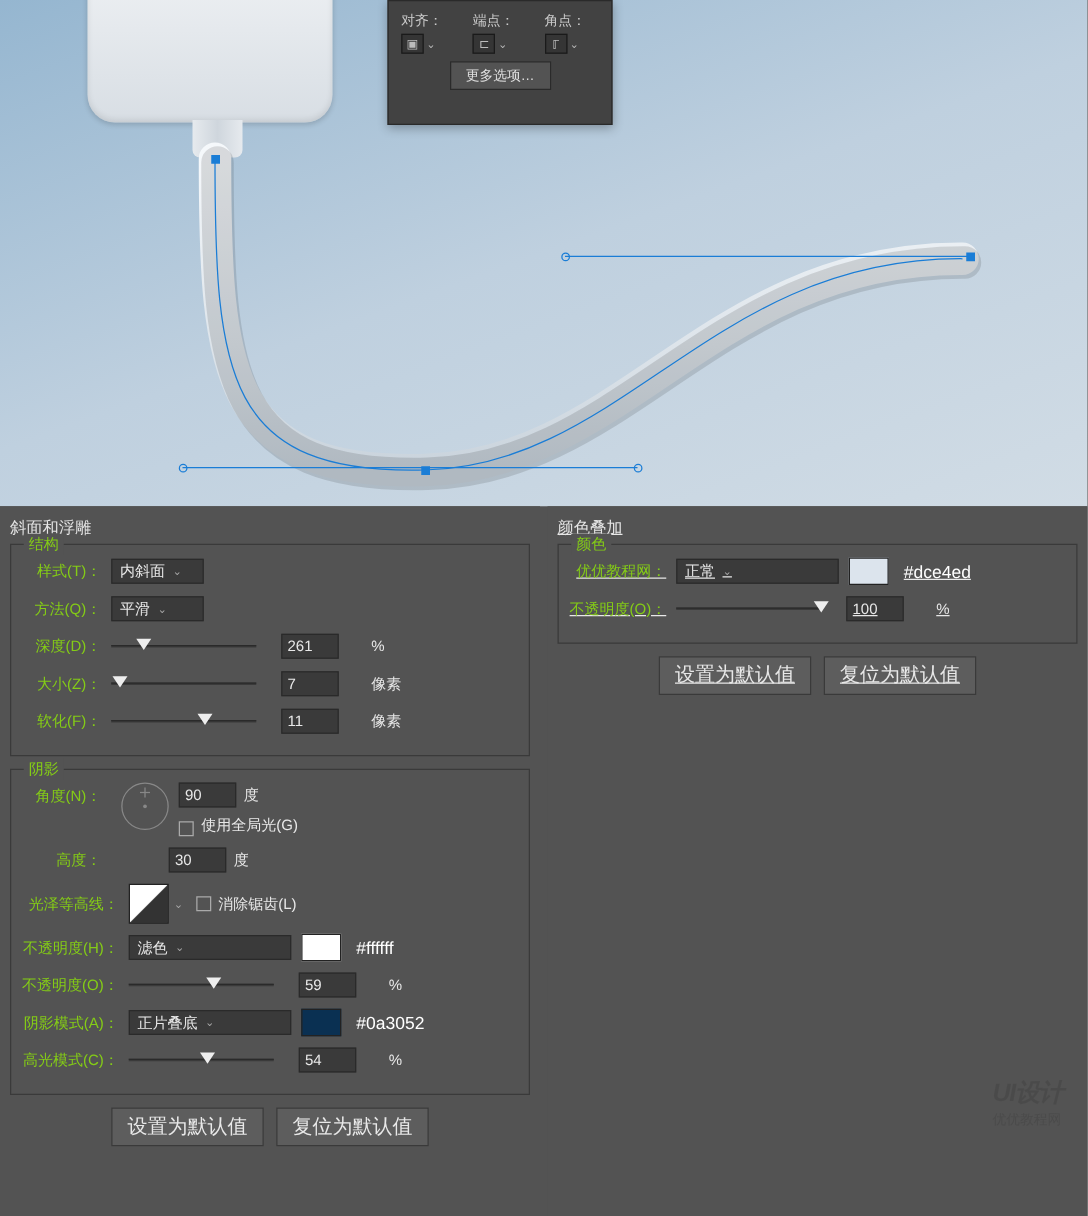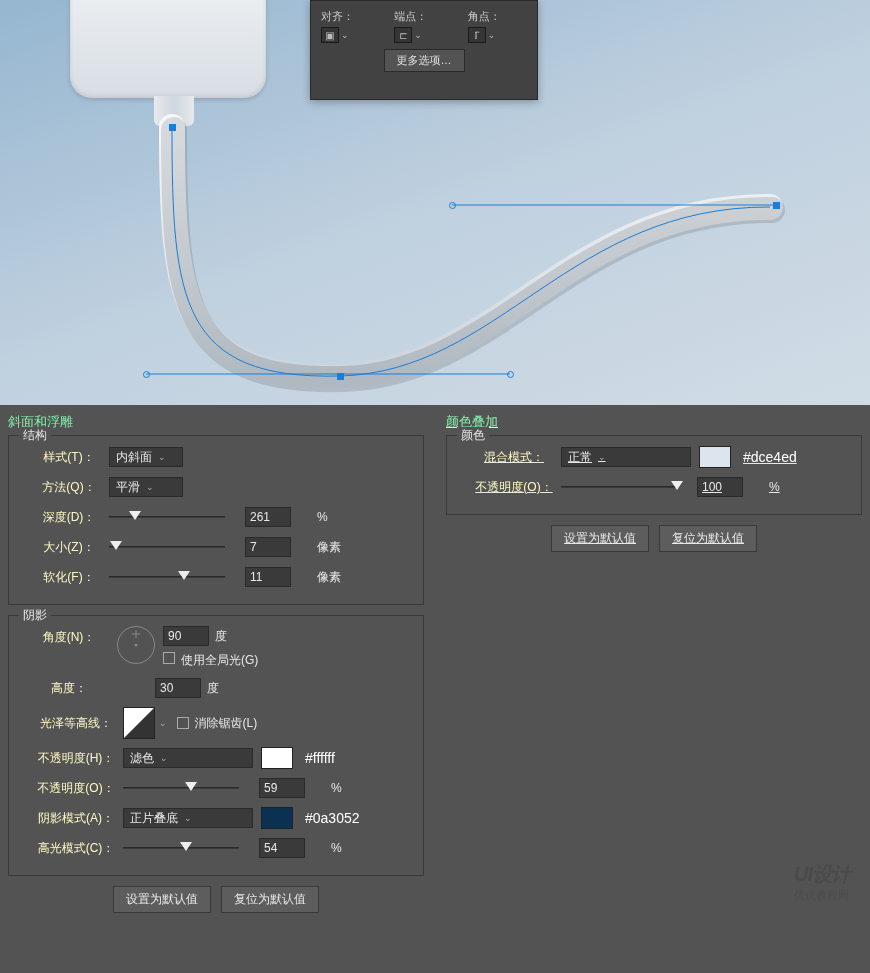--- a/index.html
+++ b/index.html
@@ -7,41 +7,41 @@
 
 
 .canvas-area { width:870px; height:405px; background:linear-gradient(160deg,#95b6d0 0%,#bfd0df 50%,#d1dce5 100%); position:relative; overflow:hidden; }
 .charger { position:absolute; left:70px; top:-50px; width:196px; height:148px; background:linear-gradient(180deg,#f2f4f6,#d8dee4); border-radius:0 0 22px 22px; box-shadow:inset 0 -2px 5px rgba(0,0,0,.1),0 2px 4px rgba(0,0,0,.15); }
 .plug { position:absolute; left:154px; top:96px; width:40px; height:30px; background:linear-gradient(90deg,#e6eaee,#cfd6dd,#e6eaee); border-radius:0 0 6px 6px; }
 .cable-svg { position:absolute; left:0; top:0; width:870px; height:405px; }
 .node { width:7px; height:7px; background:#1a7dd6; position:absolute; }
 .endpt { width:7px; height:7px; border:1px solid #1a7dd6; border-radius:50%; position:absolute; background:transparent; }
 
 
-.stroke-panel { position:absolute; left:310px; top:0; width:228px; height:100px; background:#424242; border:1px solid #2a2a2a; box-shadow:0 2px 8px rgba(0,0,0,.3); padding:8px 10px; }
+.stroke-panel { position:absolute; left:310px; top:0; width:180px; height:100px; background:#424242; border:1px solid #2a2a2a; box-shadow:0 2px 8px rgba(0,0,0,.3); padding:8px 10px; }
 .sp-row { display:flex; gap:14px; margin-bottom:6px; }
 .sp-col { flex:1; }
 .sp-label { font-size:11px; color:#ccc; display:block; margin-bottom:3px; }
 .sp-icons { display:flex; gap:2px; align-items:center; }
 .sp-ico { width:18px; height:16px; background:#353535; border:1px solid #1a1a1a; display:flex; align-items:center; justify-content:center; font-size:10px; color:#bbb; }
 .sp-dd { width:12px; font-size:9px; color:#bbb; }
 .sp-btn { display:block; margin:4px auto 0; background:#535353; border:1px solid #2a2a2a; color:#e0e0e0; font-size:11px; padding:3px 12px; cursor:pointer; }
 
 
 .panels { display:flex; gap:6px; padding:0; height:568px; }
 .panel { background:#535353; flex:1; position:relative; }
 .panel-left { flex:0 0 432px; }
 .panel-right { position:relative;text-decoration:underline; }
 
-.section-title { font-size:13px; padding:8px 8px 4px; color:#86efac; }
+.section-title { font-size:13px; padding:8px 8px 4px; color:#e5e5e5; }
 .fieldset { border:1px solid #3a3a3a; margin:0 8px 10px; padding:10px 8px 8px; position:relative; }
-.fieldset > .legend { position:absolute; top:-9px; left:10px; background:#535353; padding:0 4px; font-size:12px; color:#e5e5e5; }
+.fieldset > .legend { position:absolute; top:-9px; left:10px; background:#535353; padding:0 4px; font-size:12px; color:#84cc16; }
 
 .row { display:flex; align-items:center; margin-bottom:8px; min-height:22px; }
-.lbl { width:72px; text-align:center; padding-right:8px; font-size:12px; color:#fef9c3; white-space:nowrap;margin-left:20px; }
+.lbl { width:72px; text-align:right; padding-right:8px; font-size:12px; color:#84cc16; white-space:nowrap; }
 .lbl-narrow { width:86px; }
 
 .select { display:flex; align-items:center; background:#3a3a3a; border:1px solid #2a2a2a; height:20px; padding:0 6px; font-size:12px; min-width:74px; justify-content:flex-start; cursor:pointer; }
 .select-wide { min-width:130px; }
 .select .chev { font-size:9px; color:#aaa; margin-left:6px; }
 
 .slider-wrap { flex:1; display:flex; align-items:center; gap:20px; }
 .slider { position:relative; flex:1; height:16px; max-width:116px; }
 .slider-track { position:absolute; left:0; right:0; top:7px; height:2px; background:#3a3a3a; border-top:1px solid #2a2a2a; }
 .slider-thumb { position:absolute; top:2px; width:0; height:0; border-left:6px solid transparent; border-right:6px solid transparent; border-top:9px solid #eee; transform:translateX(-50%); }
@@ -59,21 +59,21 @@
 .angle-widget .cross { position:absolute; width:8px; height:8px; top:3px; left:50%; transform:translateX(-50%); }
 .angle-widget .cross::before,.angle-widget .cross::after { content:""; position:absolute; background:#888; }
 .angle-widget .cross::before { left:50%; top:0; width:1px; height:8px; transform:translateX(-50%);}
 .angle-widget .cross::after { top:50%; left:0; height:1px; width:8px; transform:translateY(-50%);}
 
 .contour-swatch { width:32px; height:32px; background:linear-gradient(135deg,#fff 49%,#333 51%); border:1px solid #222; }
 .color-swatch { width:32px; height:22px; border:1px solid #222; }
 
 .hexlabel { margin-left:12px; font-size:14px; color:#fff; }
 
-.btn { background:#5d5d5d; border:1px solid #3a3a3a; color:#e8e8e8; font-size:12px; padding:4px 12px; cursor:pointer; }
+.btn { background:#5d5d5d; border:1px solid #3a3a3a; color:#e8e8e8; font-size:16px; padding:4px 12px; cursor:pointer; }
 .btn-row { display:flex; gap:10px; justify-content:center; margin-top:6px; }
 
 .watermark { position:absolute; right:20px; bottom:70px; opacity:.25; font-size:20px; font-style:italic; font-weight:bold; color:#333; letter-spacing:-1px; }
 .watermark .sub { display:block; font-size:11px; font-style:normal; font-weight:normal; letter-spacing:0; }
 </style>
 </head>
 <body>
 
 <div class="canvas-area">
   <div class="charger"></div>
@@ -191,21 +191,21 @@
         <span class="lbl" style="padding-top:3px">角度(N)：</span>
         <div class="angle-widget">
             <span class="dot"></span>
             <span class="cross"></span>
           </div>
         <div>
           <div style="display:flex;align-items:center;margin-bottom:6px">
             <input class="numbox" value="90" style="">
             <span class="unit">度</span>
           </div>
-          <label style="display:flex;align-items:flex-start">
+          <label style="display:flex;align-items:flex-end">
               <span class="check"></span>
               <span>使用全局光(G)</span>
             </label>
         </div>
       </div>
       <div class="row">
         <span class="lbl">高度：</span>
         <div style="width:46px"></div>
         <input class="numbox" value="30" style="">
         <span class="unit">度</span>
@@ -265,21 +265,21 @@
       <button class="btn">设置为默认值</button>
       <button class="btn">复位为默认值</button>
     </div>
   </div>
 
   <div class="panel panel-right">
     <div class="section-title">颜色叠加</div>
     <div class="fieldset">
       <div class="legend">颜色</div>
       <div class="row">
-        <span class="lbl" style="width:86px">混合模式：</span>
+        <span class="lbl" style="width:86px">优优教程网：</span>
         <div class="select select-wide">
             <span>正常</span>
             <span class="chev">⌄</span>
           </div>
         <div class="color-swatch" style="background:#dce4ed;margin-left:8px"></div>
         <span class="hexlabel">#dce4ed</span>
       </div>
       <div class="row">
         <span class="lbl" style="width:86px">不透明度(O)：</span>
         <div class="slider-wrap">

